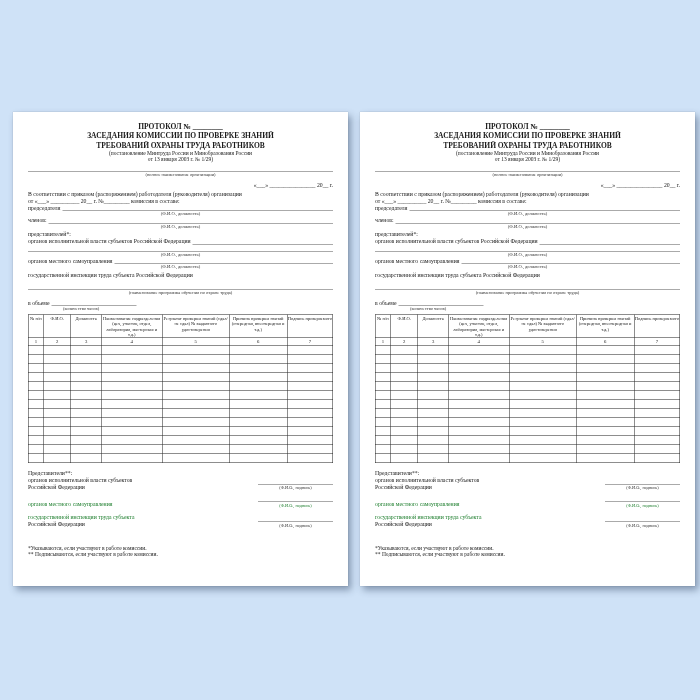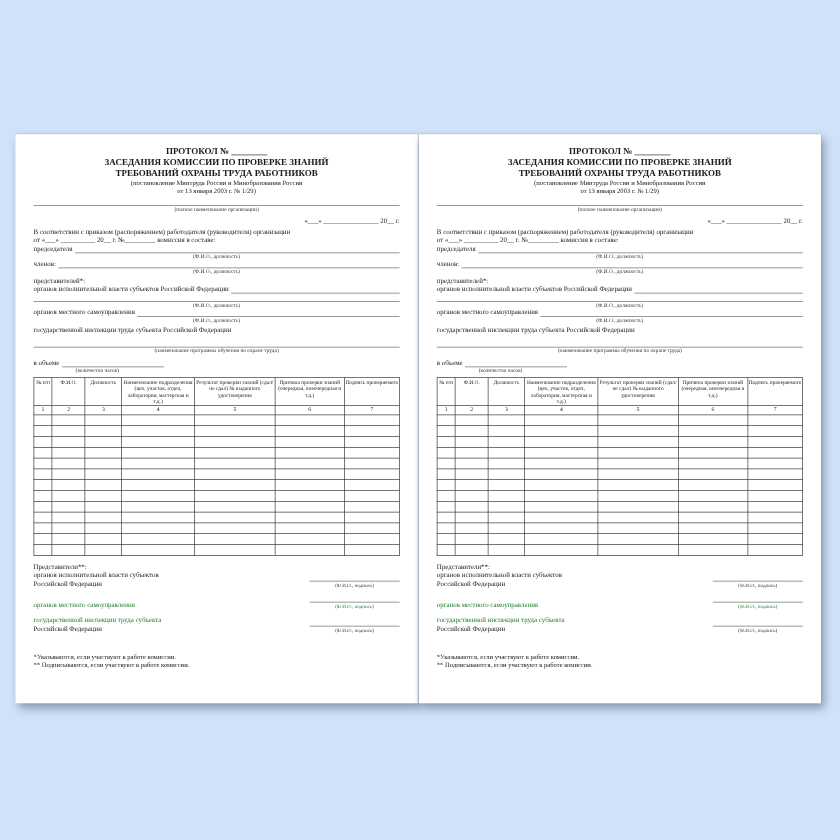--- a/index.html
+++ b/index.html
@@ -2,21 +2,21 @@
 <html style="--bg: #cfe2f7; --green: #1a7c2a;"><head>
 <meta charset="utf-8">
 <style>
   html,body { margin:0; padding:0; }
   body {
     width:700px; height:700px; overflow:hidden;
     background: var(--bg, #cfe2f7);
     font-family: "Liberation Serif", serif;
   }
   .canvas { position:relative; width:700px; height:700px; }
-  .pages { position:absolute; left:13px; top:112px; display:flex; gap:1px; }
+  .pages { position:absolute; left:13px; top:112px; display:flex; gap:12px; }
   .sheet {
     width:335px; height:474px; position:relative;
     box-shadow: 3px 4px 7px rgba(40,60,90,.45), 0 0 1px rgba(0,0,0,.25);
     background:#fff;
   }
   .page {
     width:670px; height:948px; box-sizing:border-box;
     transform:scale(.5); transform-origin:0 0;
     background:#fff; color:#1a1a1a;
     padding:20px 30px 0 30px;

